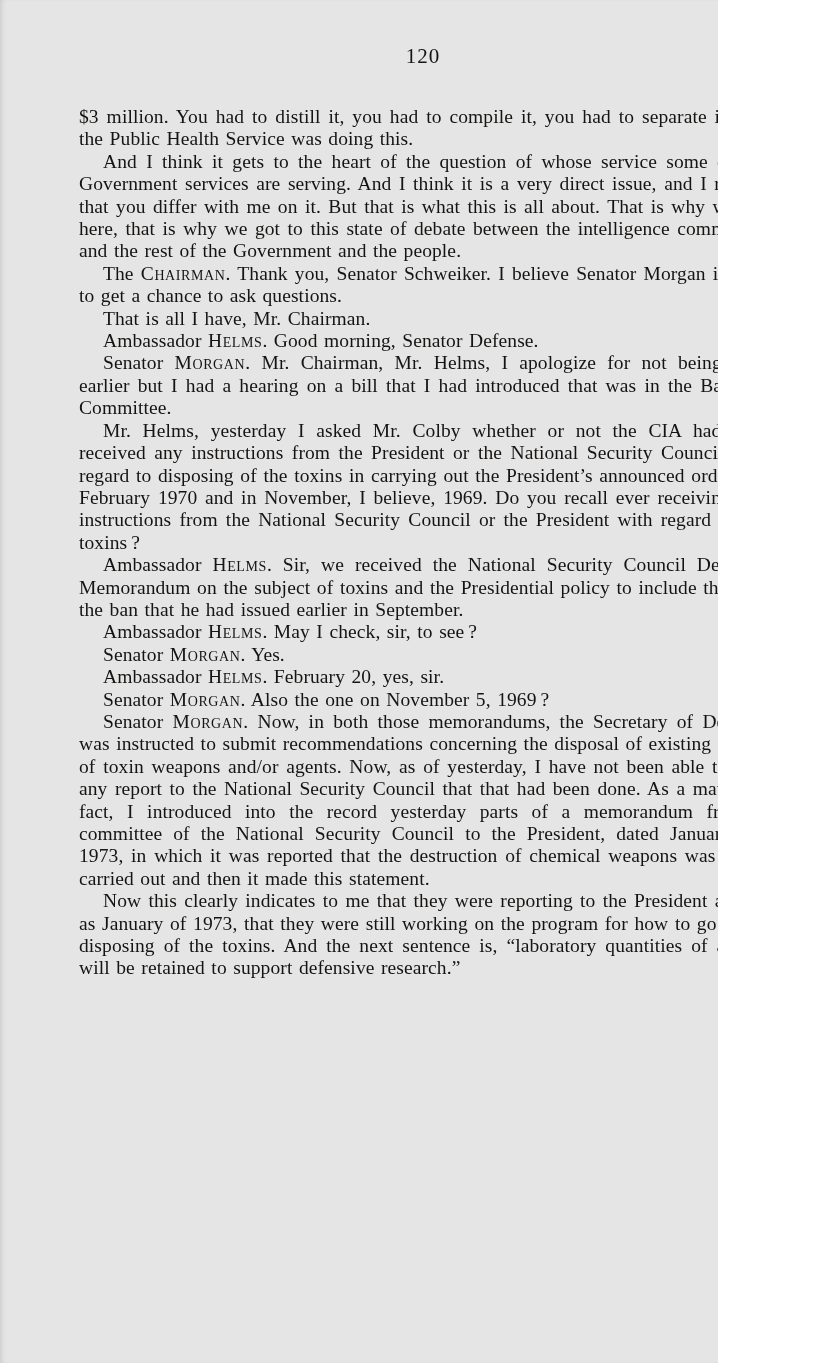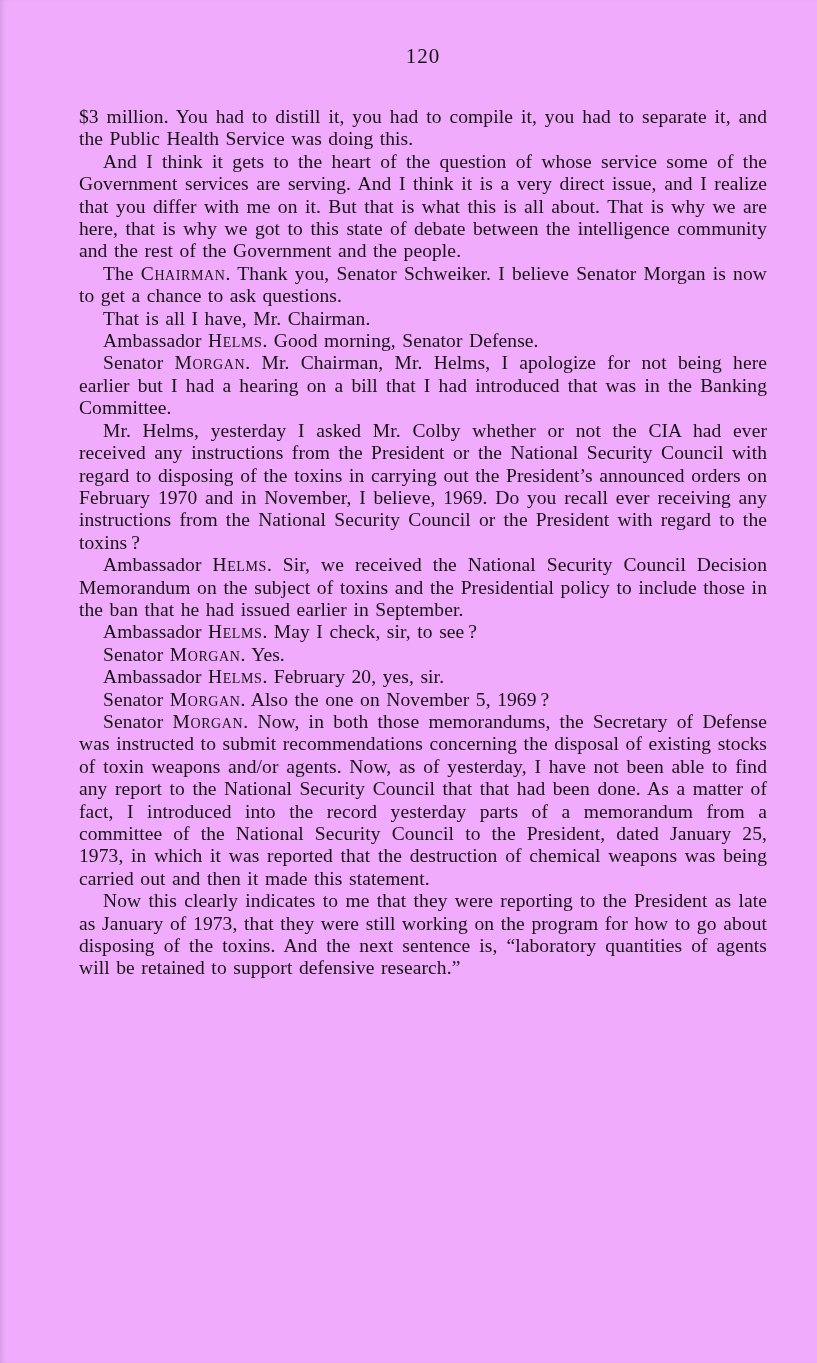--- a/index.html
+++ b/index.html
@@ -2,23 +2,23 @@
 <html><head>
 <meta charset="utf-8">
 <style>
   html, body {
     margin: 0;
     padding: 0;
     background: #ffffff;
   }
   .page {
     position: relative;
-    width: 817px;
+    width: 718px;
     height: 1363px;
-    background: #f0abfc;
+    background: #e5e5e5;
     overflow: hidden;
     box-shadow: inset 4px 0 6px -4px rgba(0,0,0,0.18);
     font-family: "Liberation Serif", "DejaVu Serif", serif;
     color: #161412;
   }
   .page-number {
     position: absolute;
     top: 44px;
     left: 79px;
     width: 688px;

